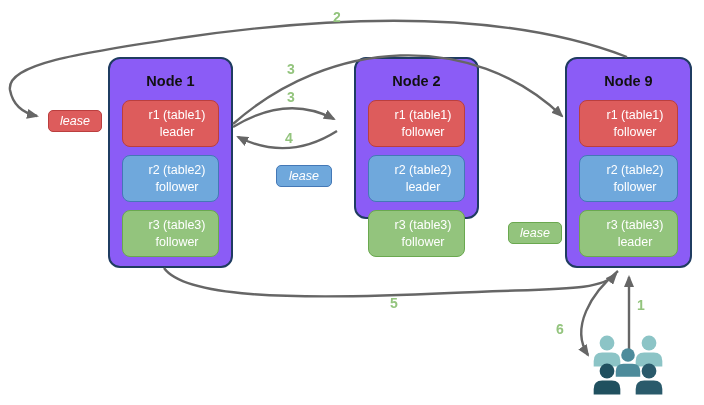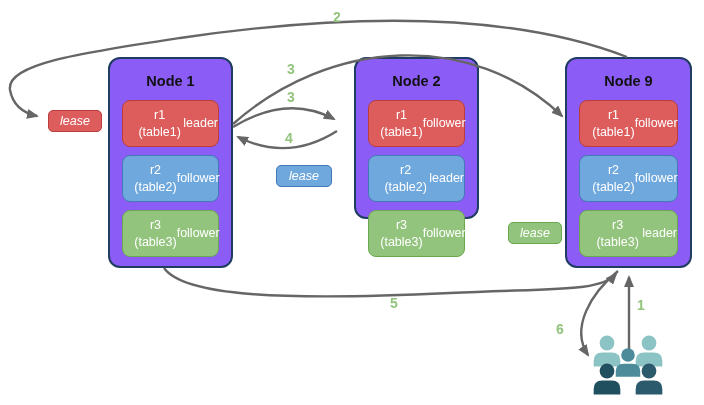--- a/index.html
+++ b/index.html
@@ -11,21 +11,21 @@
     position:absolute;background:#8b5cf6;border:2px solid #1f3c61;
     border-radius:12px;box-sizing:border-box;z-index:1;
   }
   .node-title{
     font-size:14.5px;font-weight:bold;color:#111111;text-align:center;
     margin:13px 0 10px;line-height:18px;
   }
   .replica{
     margin:0 12px 8px;height:47px;border:1.5px solid;border-radius:8px;
     box-sizing:border-box;color:#ffffff;font-size:12.5px;line-height:1.35;
-    display:flex;flex-direction:row;align-items:center;justify-content:center;
+    display:flex;flex-direction:column;align-items:center;justify-content:center;
     text-align:center;
     padding-left:13px;
   }
   #layer{position:absolute;left:0;top:0;z-index:2;pointer-events:none;}
   .lease{
     position:absolute;z-index:3;border:1.5px solid;border-radius:5px;
     box-sizing:border-box;color:#ffffff;font-size:12.5px;
     display:flex;align-items:center;justify-content:center;font-style:italic;
   }
   .step{position:absolute;z-index:3;font-weight:bold;font-size:14px;}

